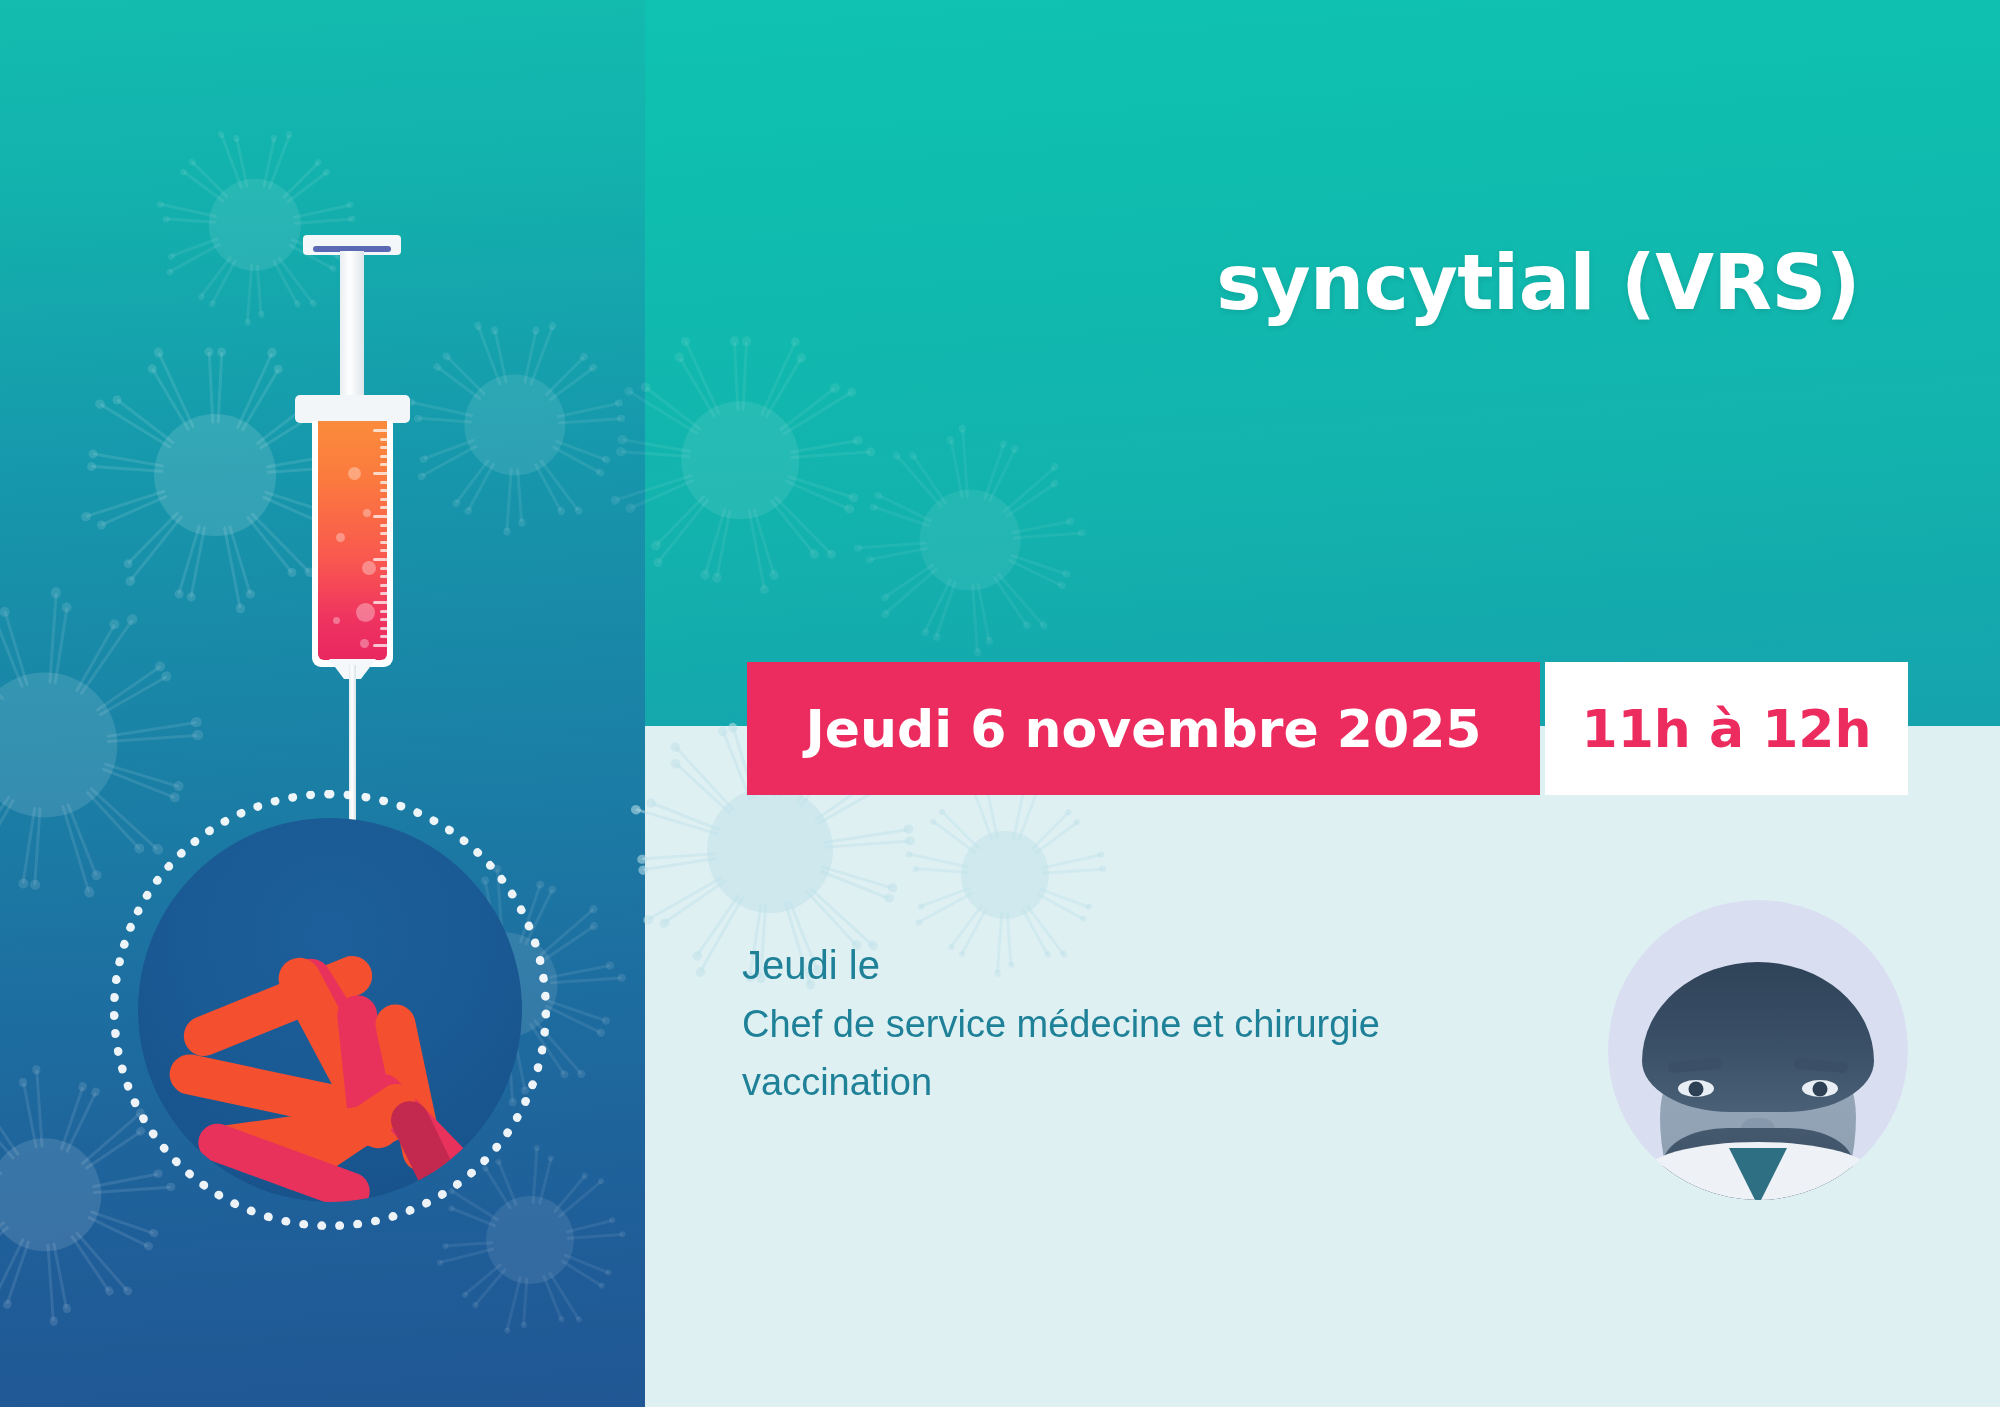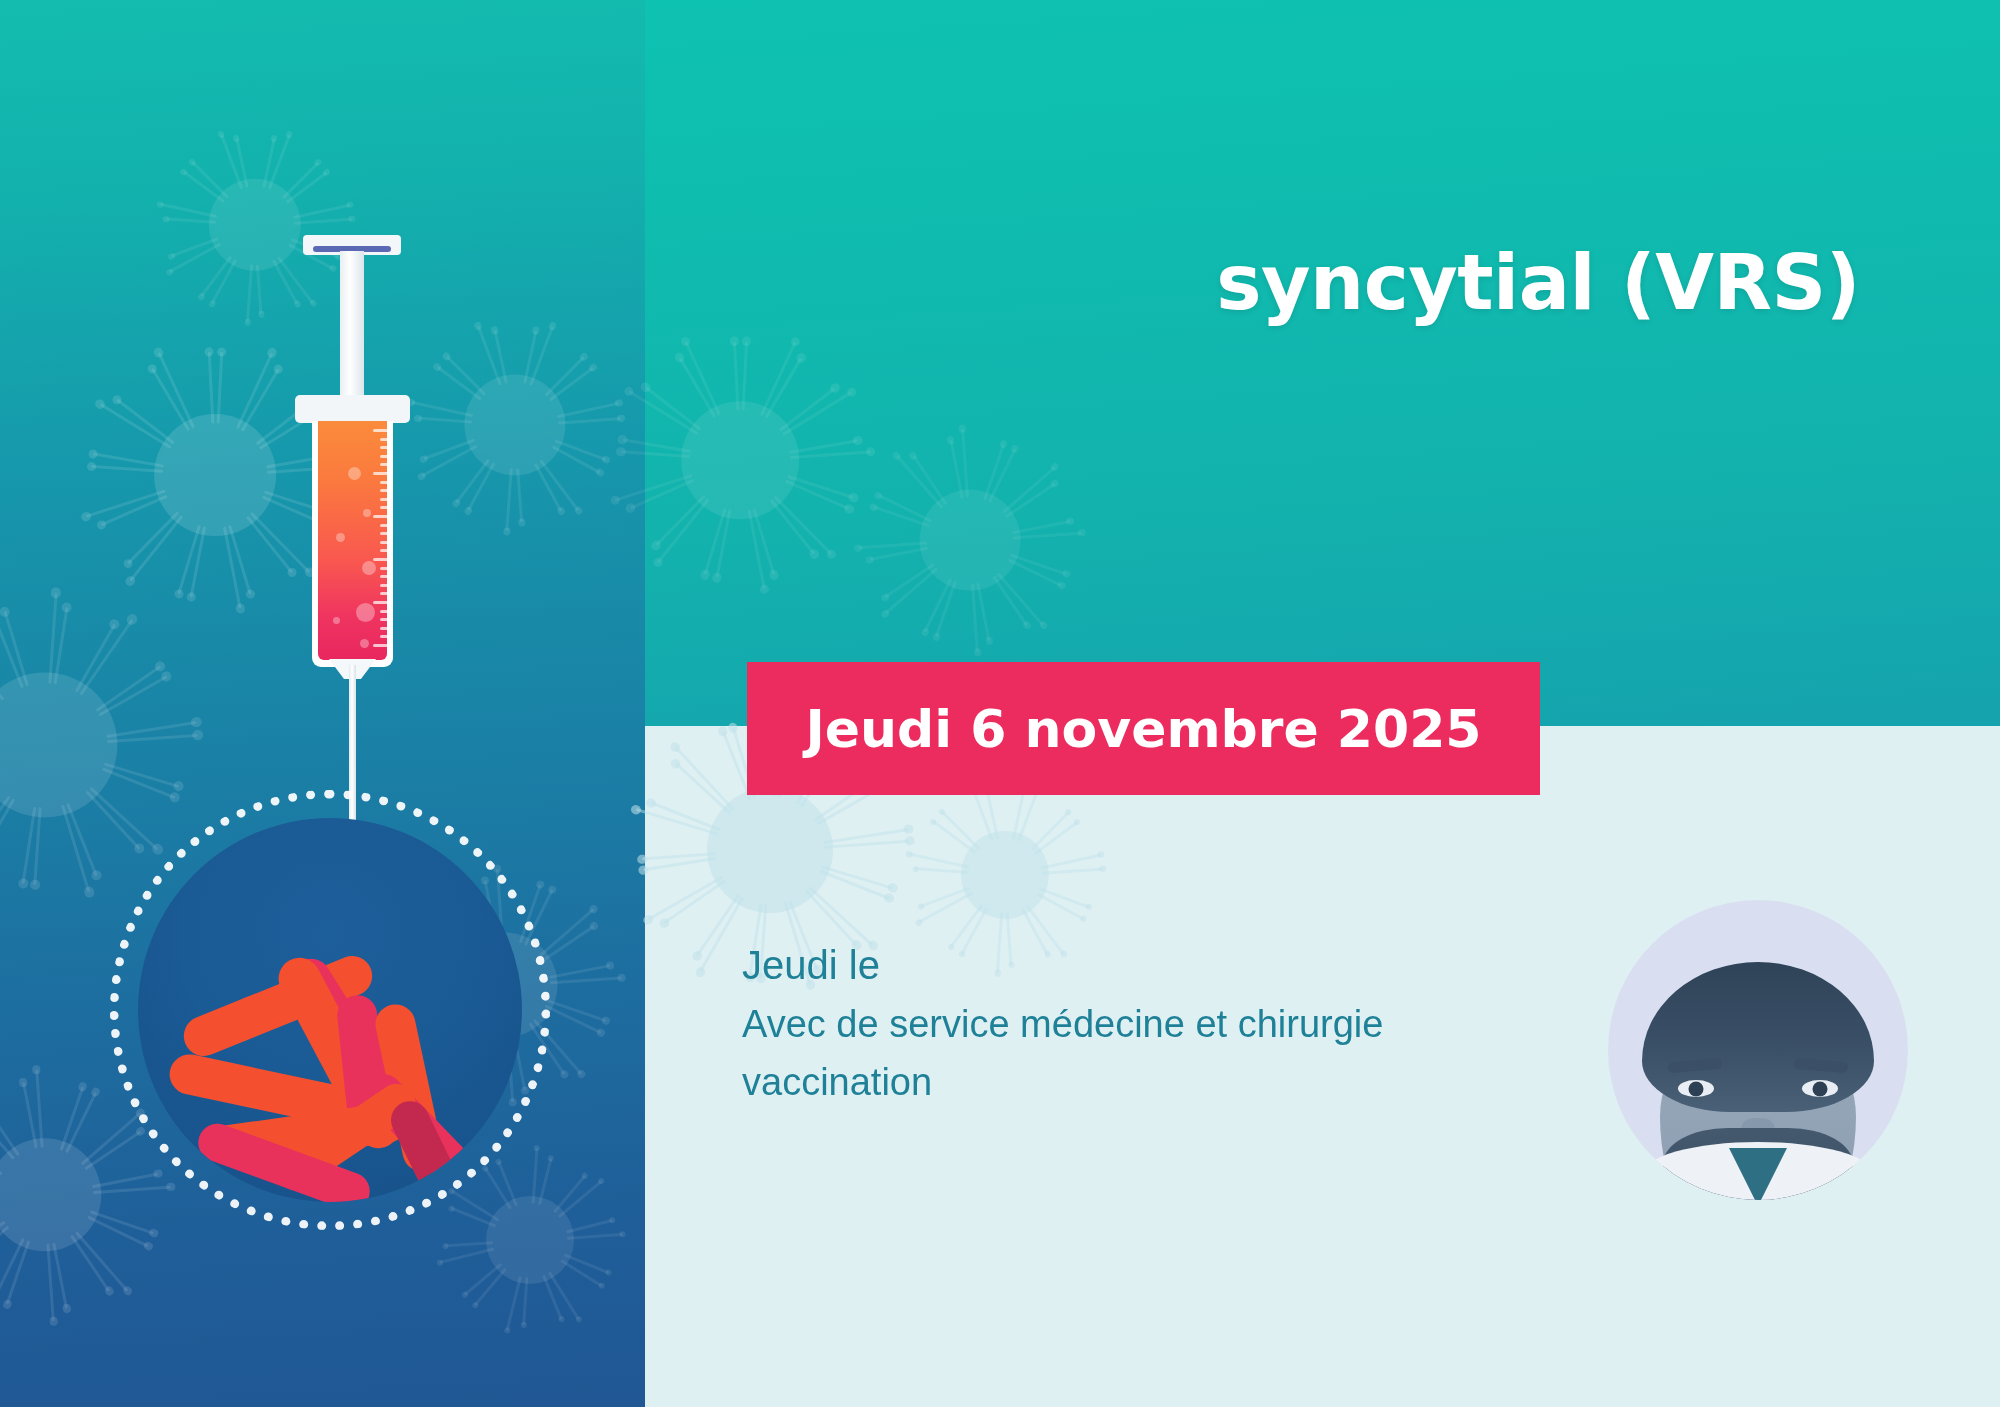--- a/index.html
+++ b/index.html
@@ -1365,24 +1365,27 @@
   </div>
 
   <div class="headline">
     <span class="ln">syncytial (VRS)</span>
   </div>
 
   <div class="date-bar">
     <span>Jeudi 6 novembre 2025</span>
   </div>
 
+  <div class="time-badge">
+    <span>11h à 12h</span>
+  </div>
 
   <div class="speaker">
     <div class="avec">Jeudi le</div>
-    <div class="role">Avec de service médecine et chirurgie</div>
+    <div class="role">Chef de service médecine et chirurgie</div>
     <div class="role">vaccination</div>
   </div>
 
   <div class="portrait">
     <div class="pt-face"></div>
     <div class="pt-hair"></div>
     <div class="pt-brow l"></div>
     <div class="pt-brow r"></div>
     <div class="pt-eye l"></div>
     <div class="pt-eye r"></div>

